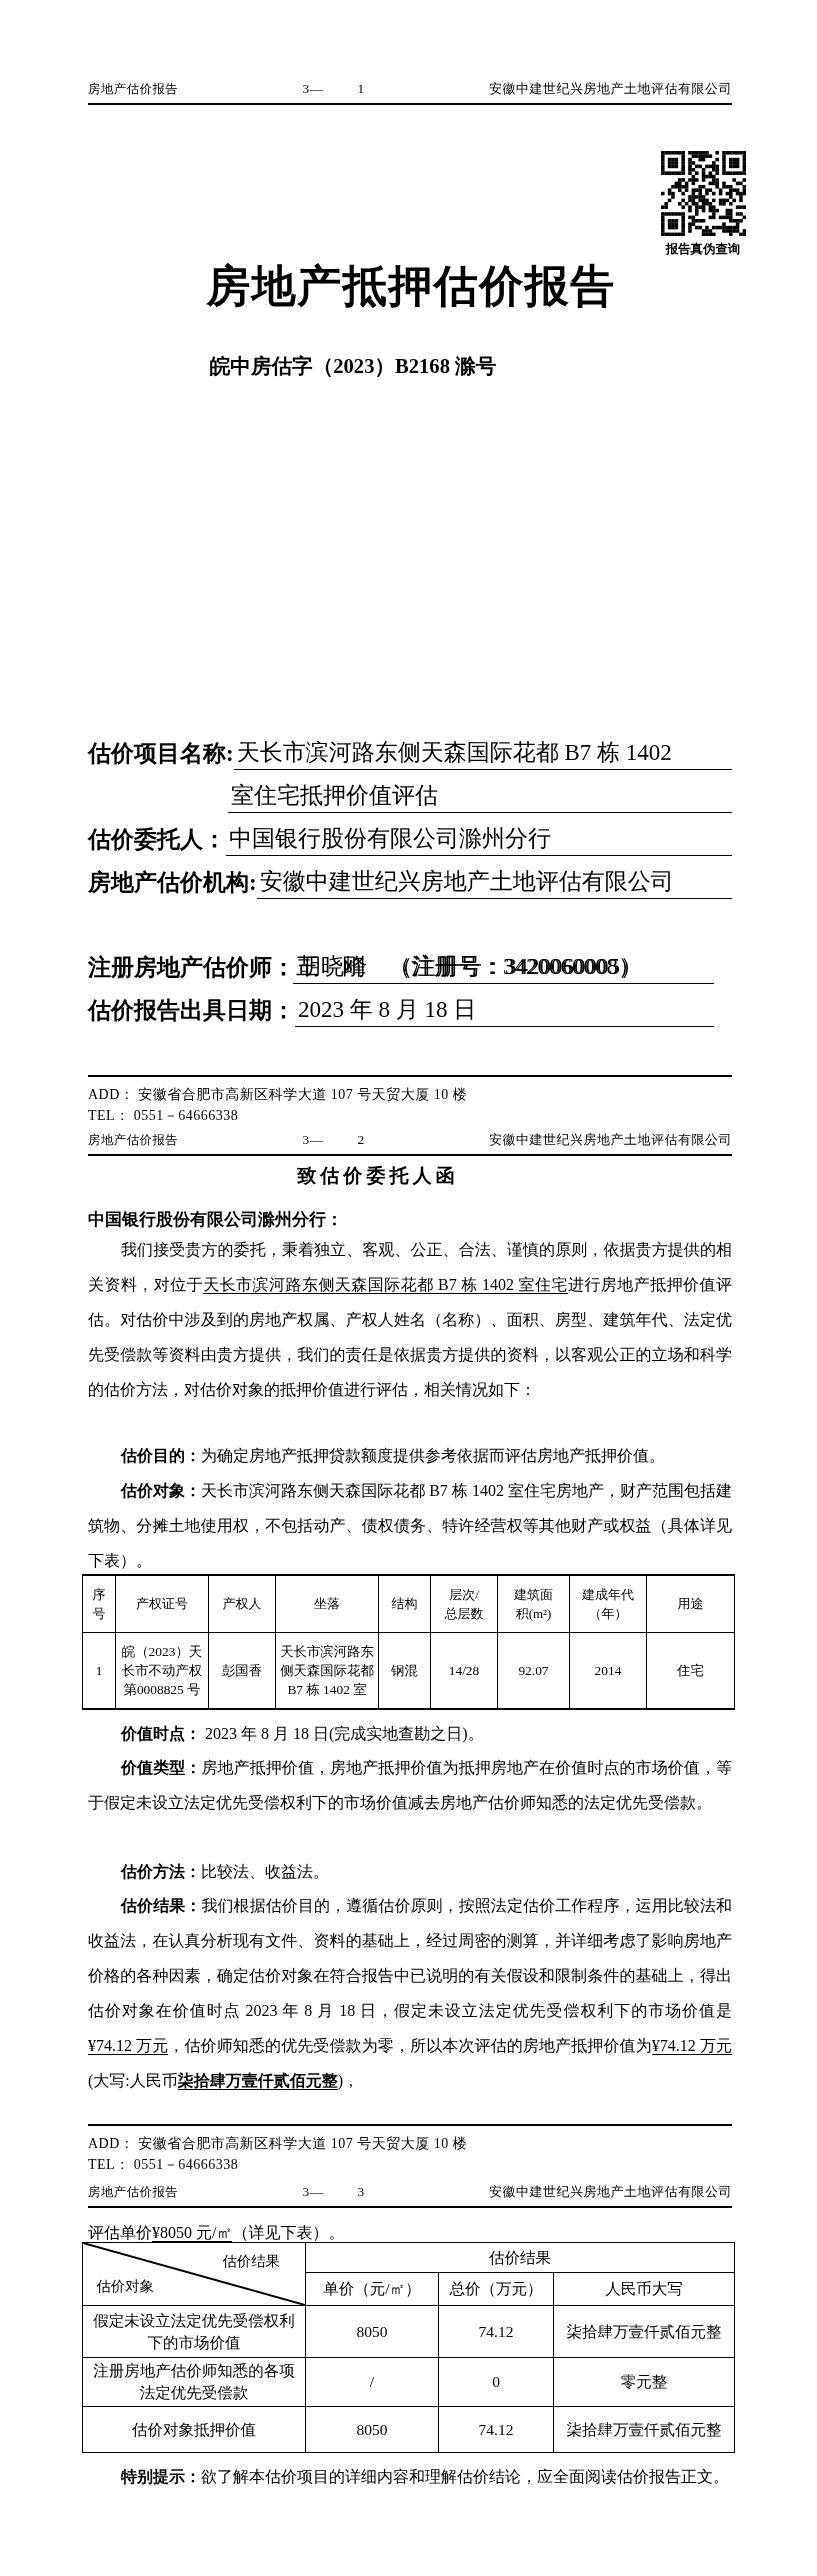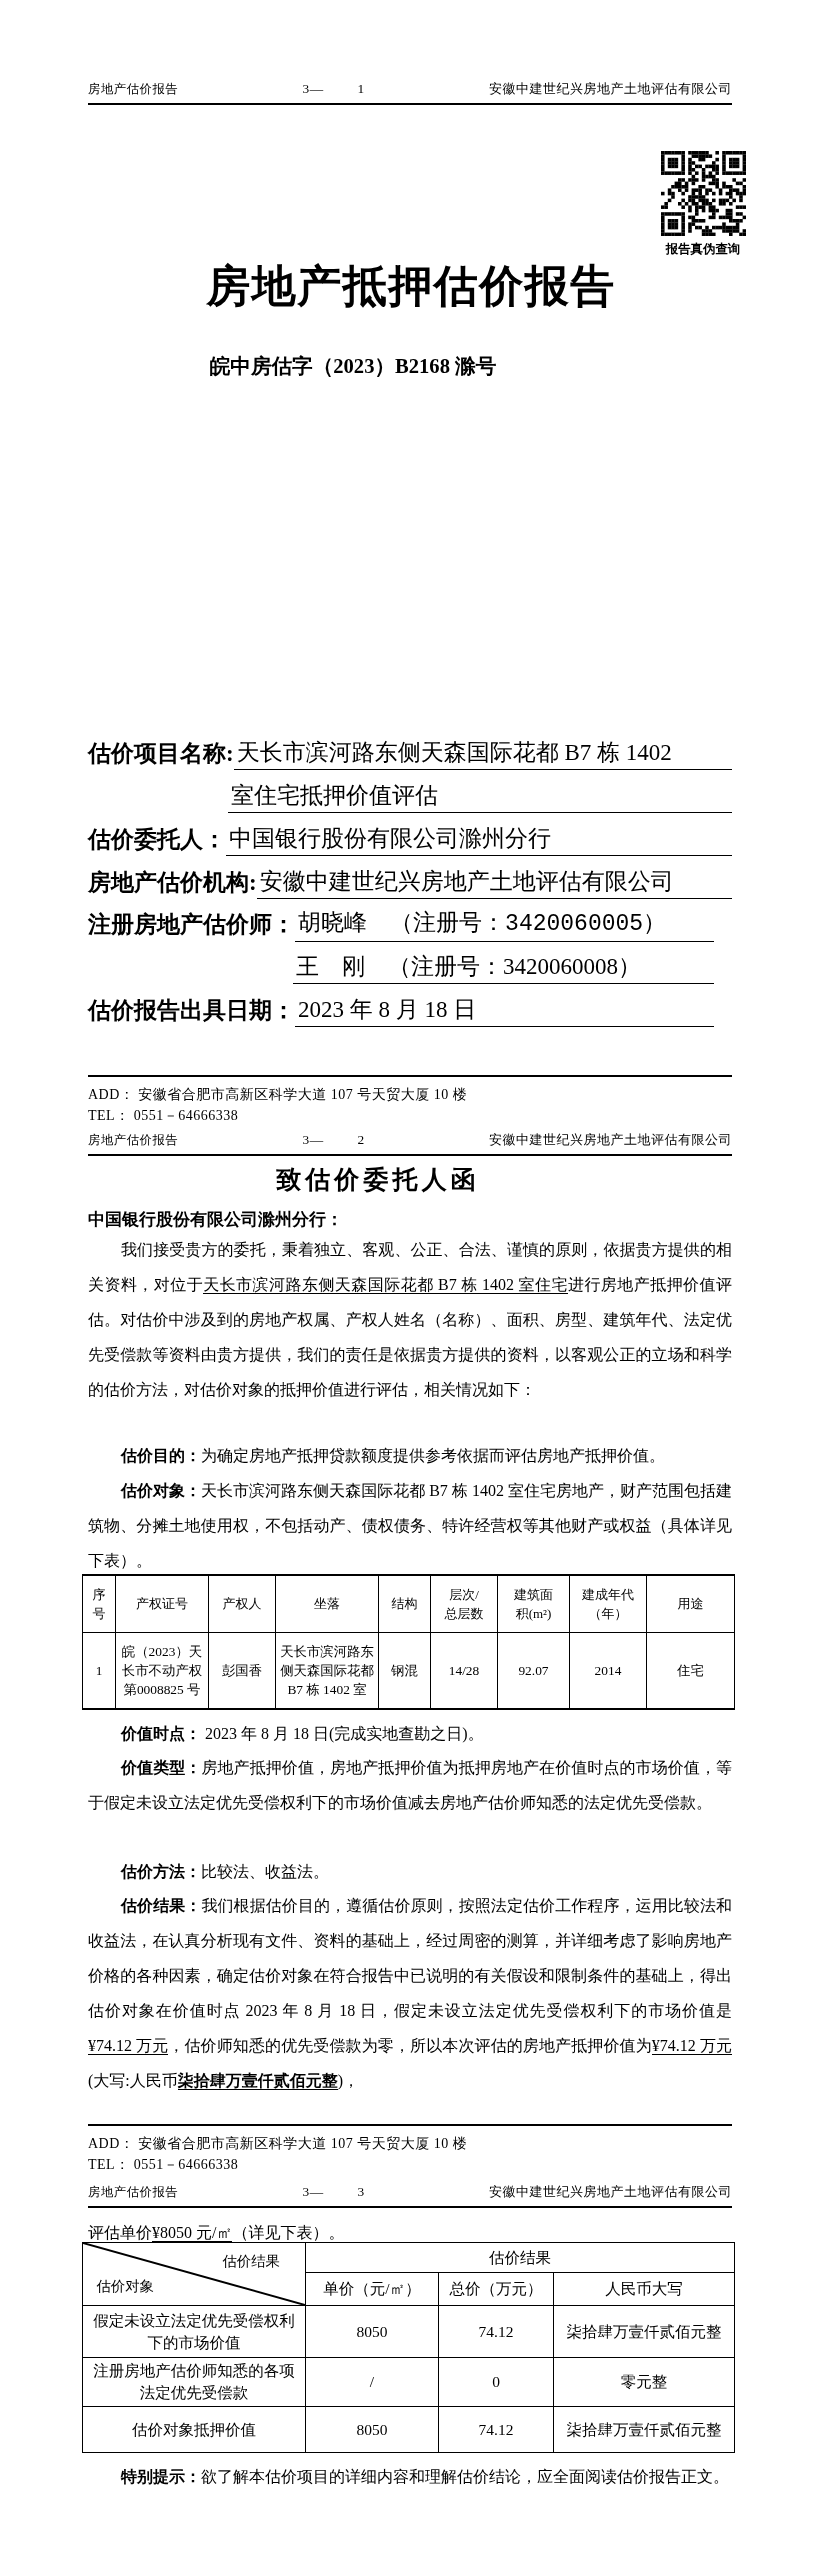--- a/index.html
+++ b/index.html
@@ -46,21 +46,21 @@
   }
   .grow { flex:1; }
   .val-left { text-align:left; }
   .val-center { text-align:left; }
   .sp272 { width:140px; }
   .sp398 { width:205px; }
   .mr36 { margin-right:18.5px; }
 
   
   .letter-title {
-    left:0; width:756px; text-align:center; font-size:25px; font-weight:bold;
+    left:0; width:756px; text-align:center; font-size:19px; font-weight:bold;
     letter-spacing:4.1px;
   }
   .addressee { left:88px; font-size:17px; font-weight:bold; }
   .para {
     left:88px; width:644px; font-size:16px; line-height:35px;
     text-align:justify; text-justify:inter-character;
   }
   .ind { text-indent:33px; }
   .b { font-weight:bold; }
   .u { border-bottom:1px solid #000; }
@@ -431,21 +431,21 @@
     <span class="info-value grow val-left">室住宅抵押价值评估</span>
   </div>
   <div class="abs info-row" style="top:813px;">
     <span class="info-label">估价委托人：</span>
     <span class="info-value grow val-center">中国银行股份有限公司滁州分行</span>
   </div>
   <div class="abs info-row" style="top:856px;">
     <span class="info-label">房地产估价机构:</span>
     <span class="info-value grow val-left">安徽中建世纪兴房地产土地评估有限公司</span>
   </div>
-  <div class="abs info-row" style="top:899px;font-family:Liberation Mono, monospace;">
+  <div class="abs info-row" style="top:941px;">
     <span class="info-label">注册房地产估价师：</span>
     <span class="info-value grow val-center mr36">胡晓峰　（注册号：3420060005）</span>
   </div>
   <div class="abs info-row" style="top:941px;">
     <span class="sp398"></span>
     <span class="info-value grow val-center mr36">王　刚　（注册号：3420060008）</span>
   </div>
   <div class="abs info-row" style="top:984px;">
     <span class="info-label">估价报告出具日期：</span>
     <span class="info-value grow val-center mr36">2023 年 8 月 18 日</span>

